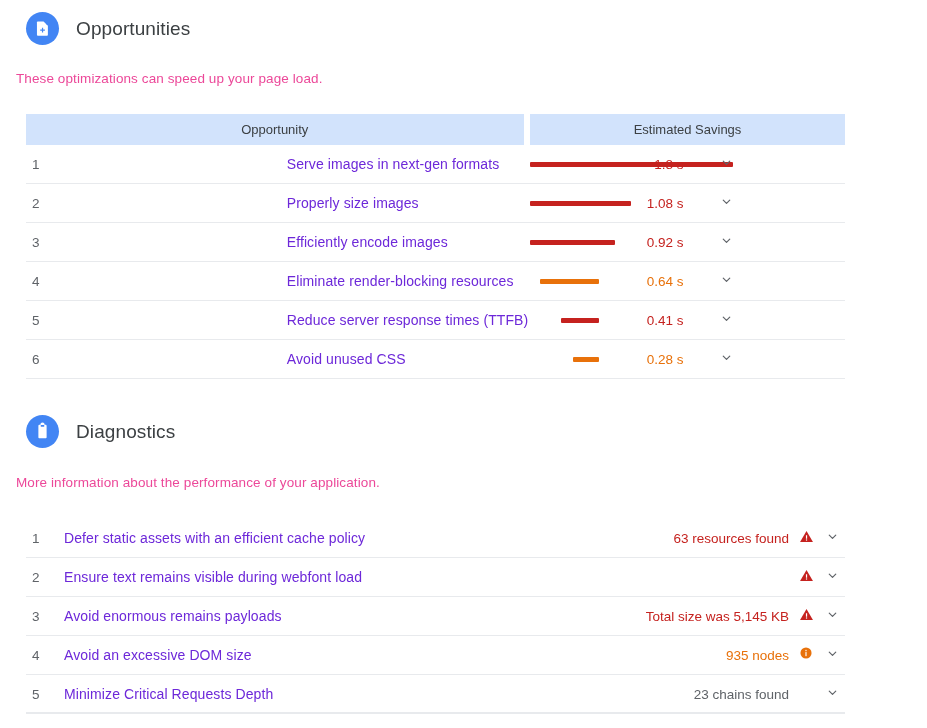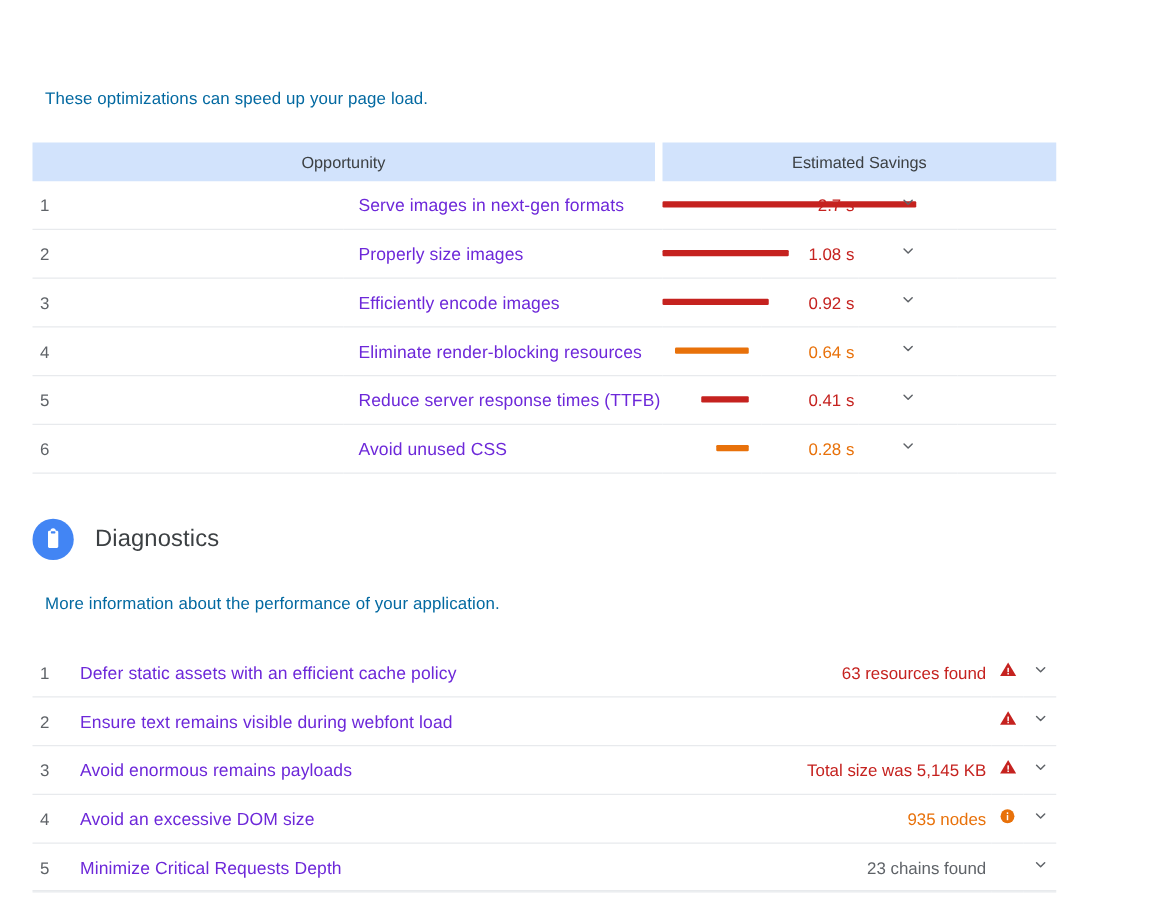--- a/index.html
+++ b/index.html
@@ -39,23 +39,23 @@
     flex: 0 0 auto;
   }
   .section-title {
     font-size: 19px;
     color: #3c4043;
     margin-left: 17px;
     font-weight: 400;
     letter-spacing: .1px;
   }
   .section-desc {
-    padding-left: 36px;
+    padding-left: 16px;
     font-size: 13.5px;
-    color: #0369a1;
+    color: #ec4899;
     letter-spacing: .1px;
   }
 
   
   .audit-table {
     margin-left: 26px;
     width: 819px;
     border-collapse: collapse;
     table-layout: fixed;
   }
@@ -152,38 +152,48 @@
     width: 819px;
     height: 1px;
     background: #e8eaed;
   }
 </style>
 </head>
 <body>
 
 <div class="page">
 
+  <div class="section-head" style="position:absolute; top:12px; left:0;">
+    <span class="section-icon">
+      <svg width="19" height="19" viewBox="0 0 24 24" aria-hidden="true">
+        <path fill="#ffffff" d="M5 4.2c0-.66.54-1.2 1.2-1.2h7.1l5.5 5.5v11.3c0 .66-.54 1.2-1.2 1.2H6.2c-.66 0-1.2-.54-1.2-1.2V4.2z"></path>
+        <path fill="#4285f4" d="M11.3 11.1h1.5v2.2h2.2v1.5h-2.2v2.2h-1.5v-2.2H9.1v-1.5h2.2v-2.2z"></path>
+        <path fill="#4285f4" d="M17.2 4.6l2.7 2.7h-2.7V4.6z"></path>
+      </svg>
+    </span>
+    <span class="section-title">Opportunities</span>
+  </div>
 
   <div class="section-desc" style="position:absolute; top:71px; left:0;">These optimizations can speed up your page load.</div>
 
   <table class="audit-table opp-table" style="position:absolute; top:114px; left:0;">
     <thead>
       <tr class="thead-row">
         <th class="col-opportunity" colspan="2">Opportunity</th>
         <th class="spacer"></th>
         <th class="col-savings" colspan="4">Estimated Savings</th>
       </tr>
     </thead>
     <tbody>
         <tr class="arow first">
           <td class="cell-num">1</td>
           <td class="cell-title">Serve images in next-gen formats</td>
           <td class="spacer"></td>
           <td class="cell-meter"><span class="bar" style="width:203px; background:#c5221f;"></span></td>
-          <td class="cell-value v-red">2.7 s</td>
+          <td class="cell-value v-red">1.8 s</td>
           <td class="cell-chevron"><svg class="chev" viewBox="0 0 24 24" aria-hidden="true">
               <path fill="none" stroke="#5f6368" stroke-width="2.2" stroke-linecap="round" stroke-linejoin="round" d="M6 9.5l6 6 6-6"></path>
             </svg></td>
         </tr>
         <tr class="arow">
           <td class="cell-num">2</td>
           <td class="cell-title">Properly size images</td>
           <td class="spacer"></td>
           <td class="cell-meter"><span class="bar" style="width:101px; background:#c5221f;"></span></td>
           <td class="cell-value v-red">1.08 s</td>

